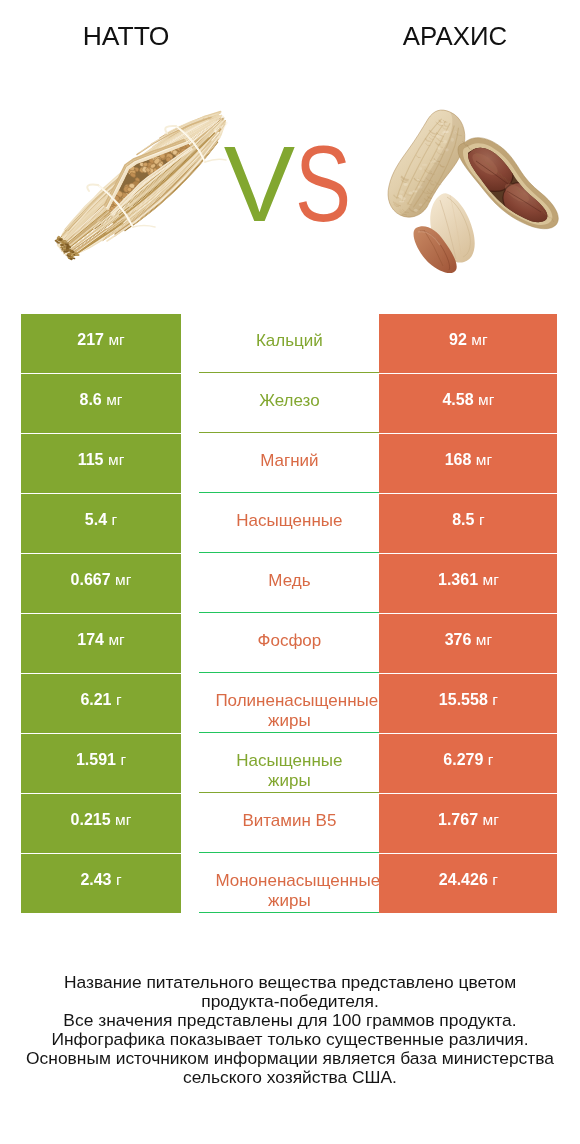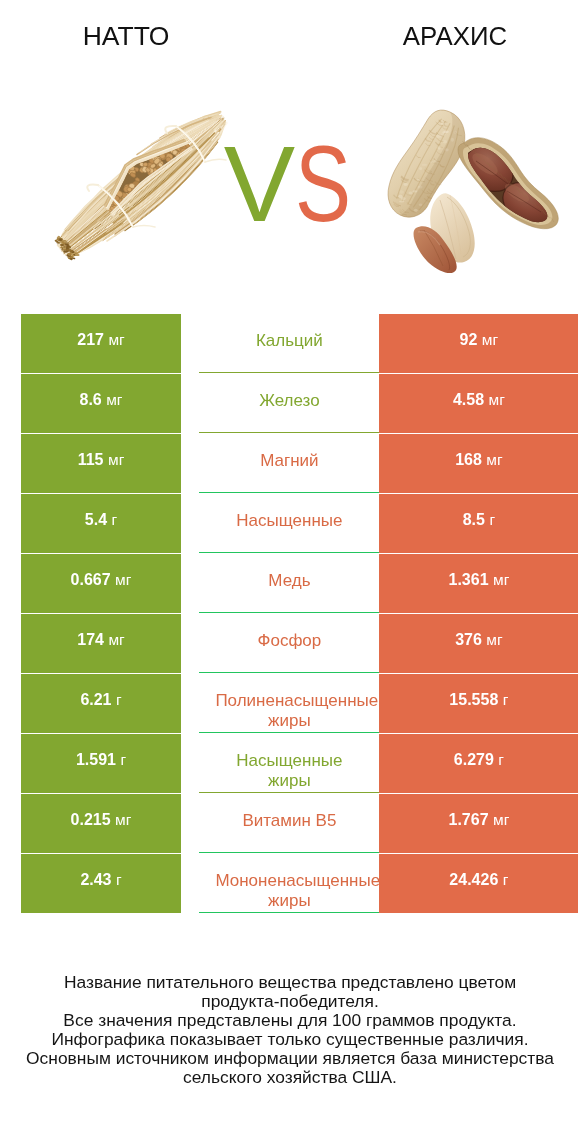--- a/index.html
+++ b/index.html
@@ -19,21 +19,21 @@
 
   .food{position:absolute;}
   #food-left{left:44px;top:101px;width:190px;height:160px;}
   #food-right{left:384px;top:102px;width:185px;height:175px;}
 
   
   .table{position:absolute;left:21px;top:314px;width:537px;}
   .row{position:relative;height:58.5px;margin-bottom:1.5px;}
   .cell{position:absolute;top:0;height:58.5px;box-sizing:border-box;}
   .cell-left{left:0;width:160px;background:#82A730;}
-  .cell-right{left:358.4px;width:199px;background:#E26B49;}
+  .cell-right{left:358.4px;width:178px;background:#E26B49;}
   .cell-mid{left:178.4px;width:180px;background:#fff;display:block;}
   .midinner{position:absolute;left:16px;top:16.6px;width:148px;}
   .val{color:#fff;font-size:16px;font-weight:bold;white-space:nowrap;position:absolute;left:0;width:100%;text-align:center;top:15.8px;line-height:20px;}
   .val .u{font-weight:normal;font-size:15.5px;}
   .nut{font-size:17px;font-weight:normal;text-align:center;line-height:20.1px;width:148px;}
   .g .nut{color:#82A730;}
   .o .nut{color:#D96A45;}
   .g .cell-mid{border-bottom:1px solid #82A730;}
   .o .cell-mid{border-bottom:1px solid #22c55e;}
 

